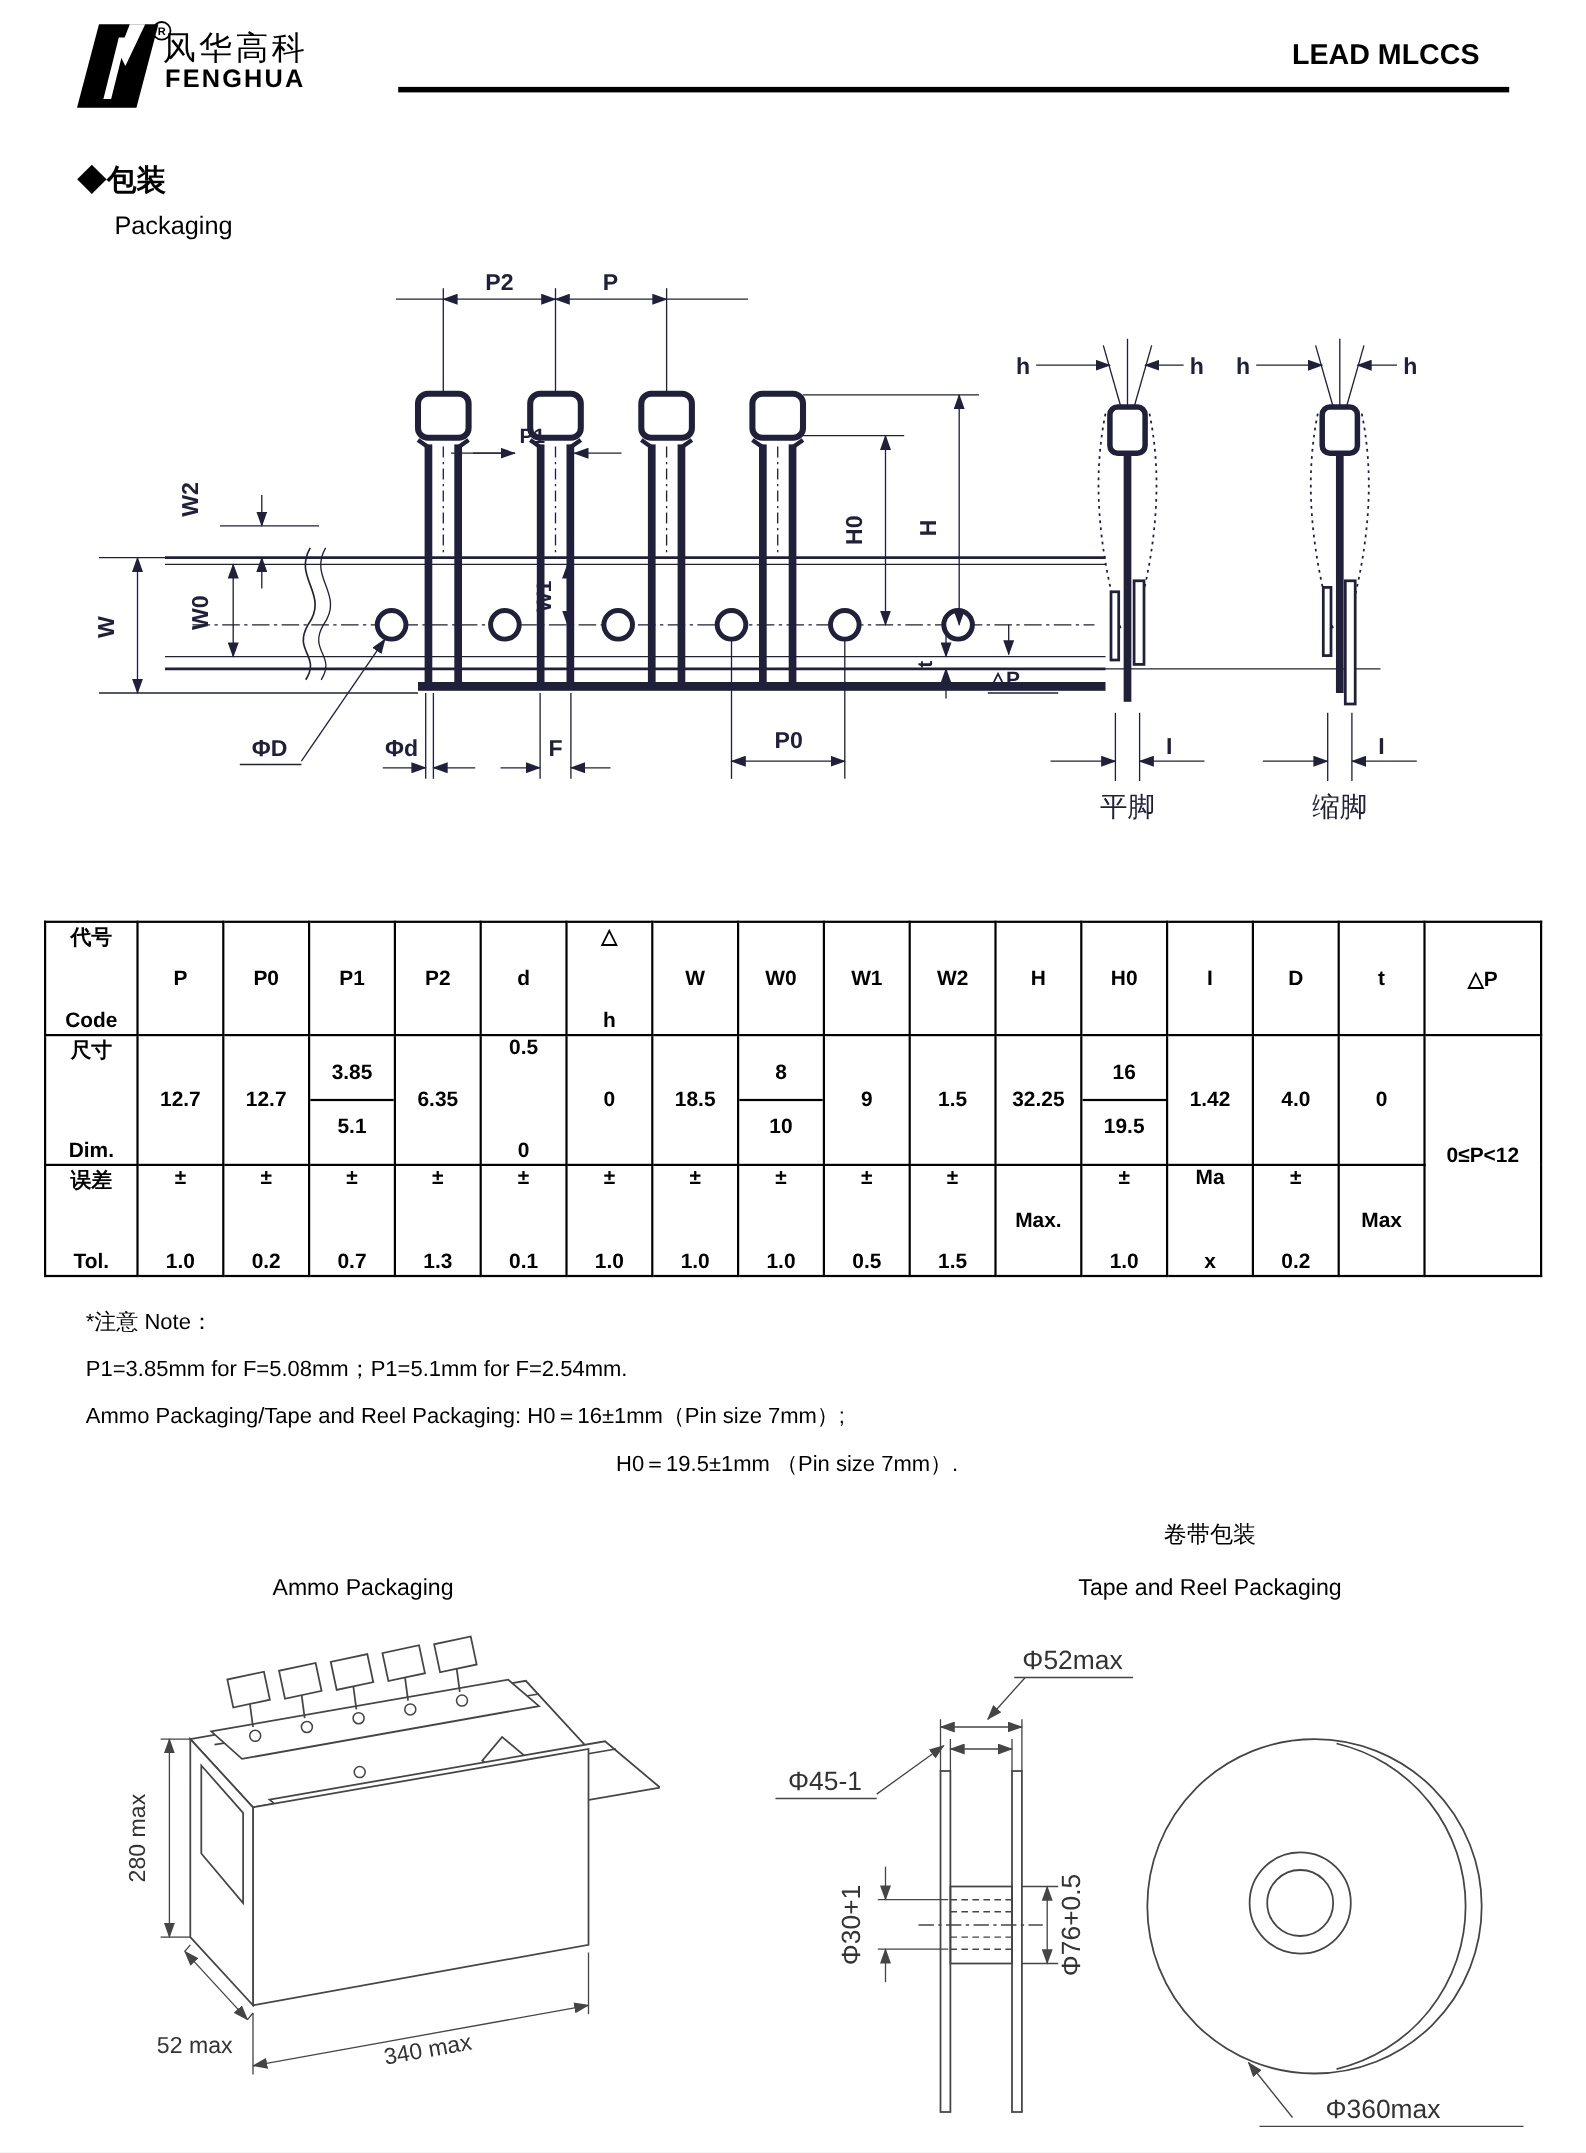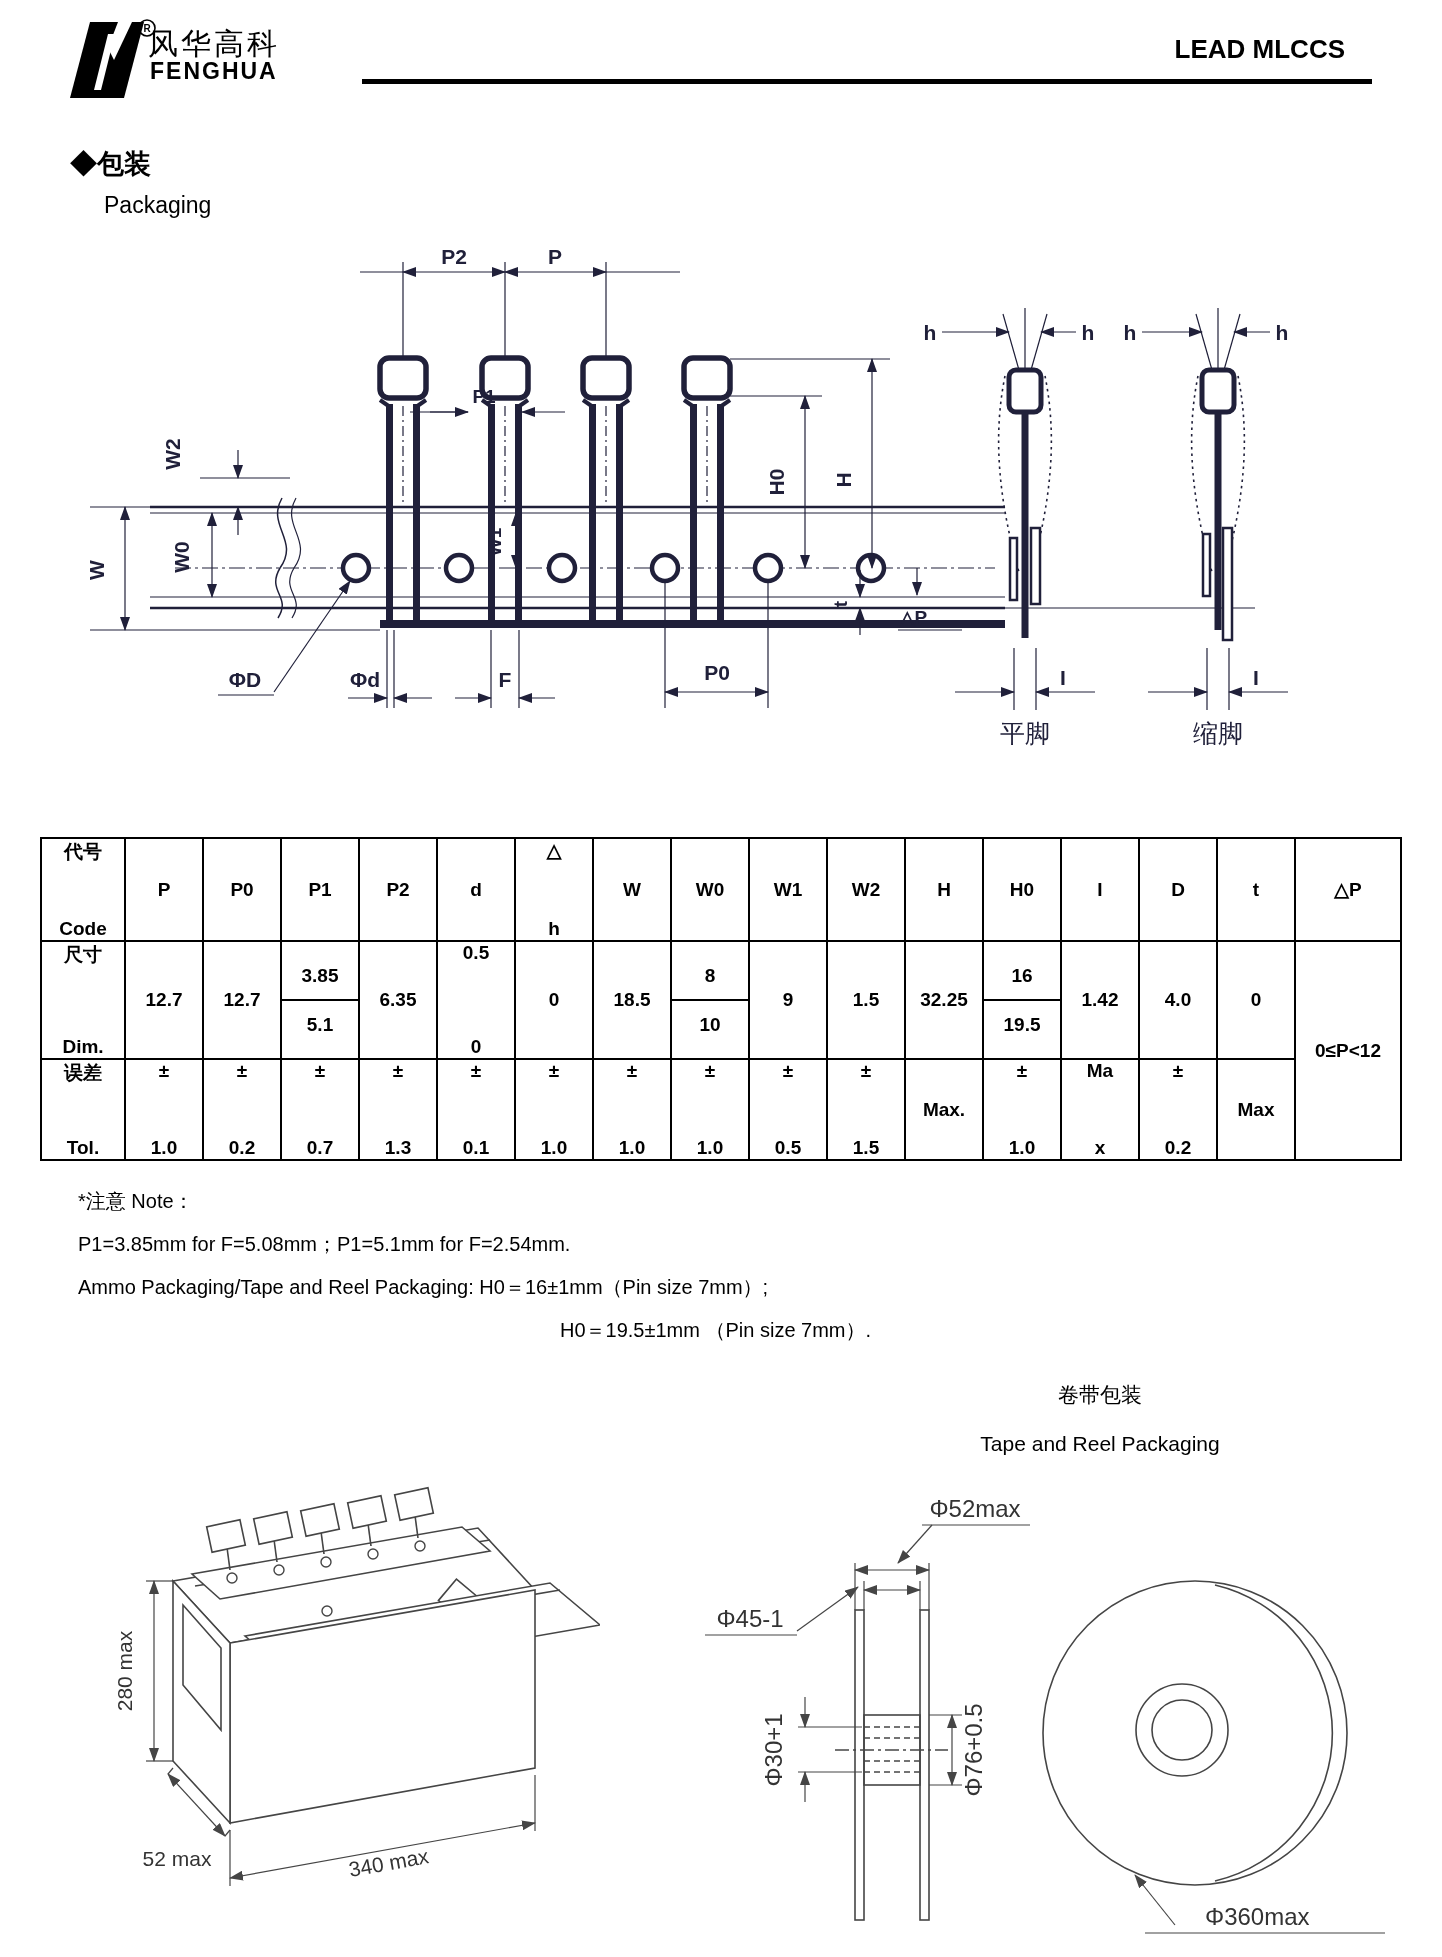--- a/index.html
+++ b/index.html
@@ -422,20 +422,21 @@
       <td>Max</td>
     </tr>
   </tbody>
     </table>
 
   <div class="abs note n1">*注意 Note：</div>
   <div class="abs note n2">P1=3.85mm for F=5.08mm；P1=5.1mm for F=2.54mm.</div>
   <div class="abs note n3">Ammo Packaging/Tape and Reel Packaging: H0＝16±1mm（Pin size 7mm）;</div>
   <div class="abs note n4">H0＝19.5±1mm （Pin size 7mm）.</div>
 
+  <div class="abs cap-en-l">Ammo Packaging</div>
   <div class="abs cap-cn-r">卷带包装</div>
   <div class="abs cap-en-r">Tape and Reel Packaging</div>
 
   <svg class="abs" style="left:80px;top:1478px" width="520" height="480" viewBox="0 0 520 480">
     <defs>
       <marker id="aB" markerWidth="14" markerHeight="10" refX="13" refY="5" orient="auto-start-reverse" markerUnits="userSpaceOnUse">
         <polygon points="0,0 14,5 0,10" fill="#454545"></polygon>
       </marker>
     </defs>
     <g stroke="#454545" stroke-width="1.6" fill="#fff">

